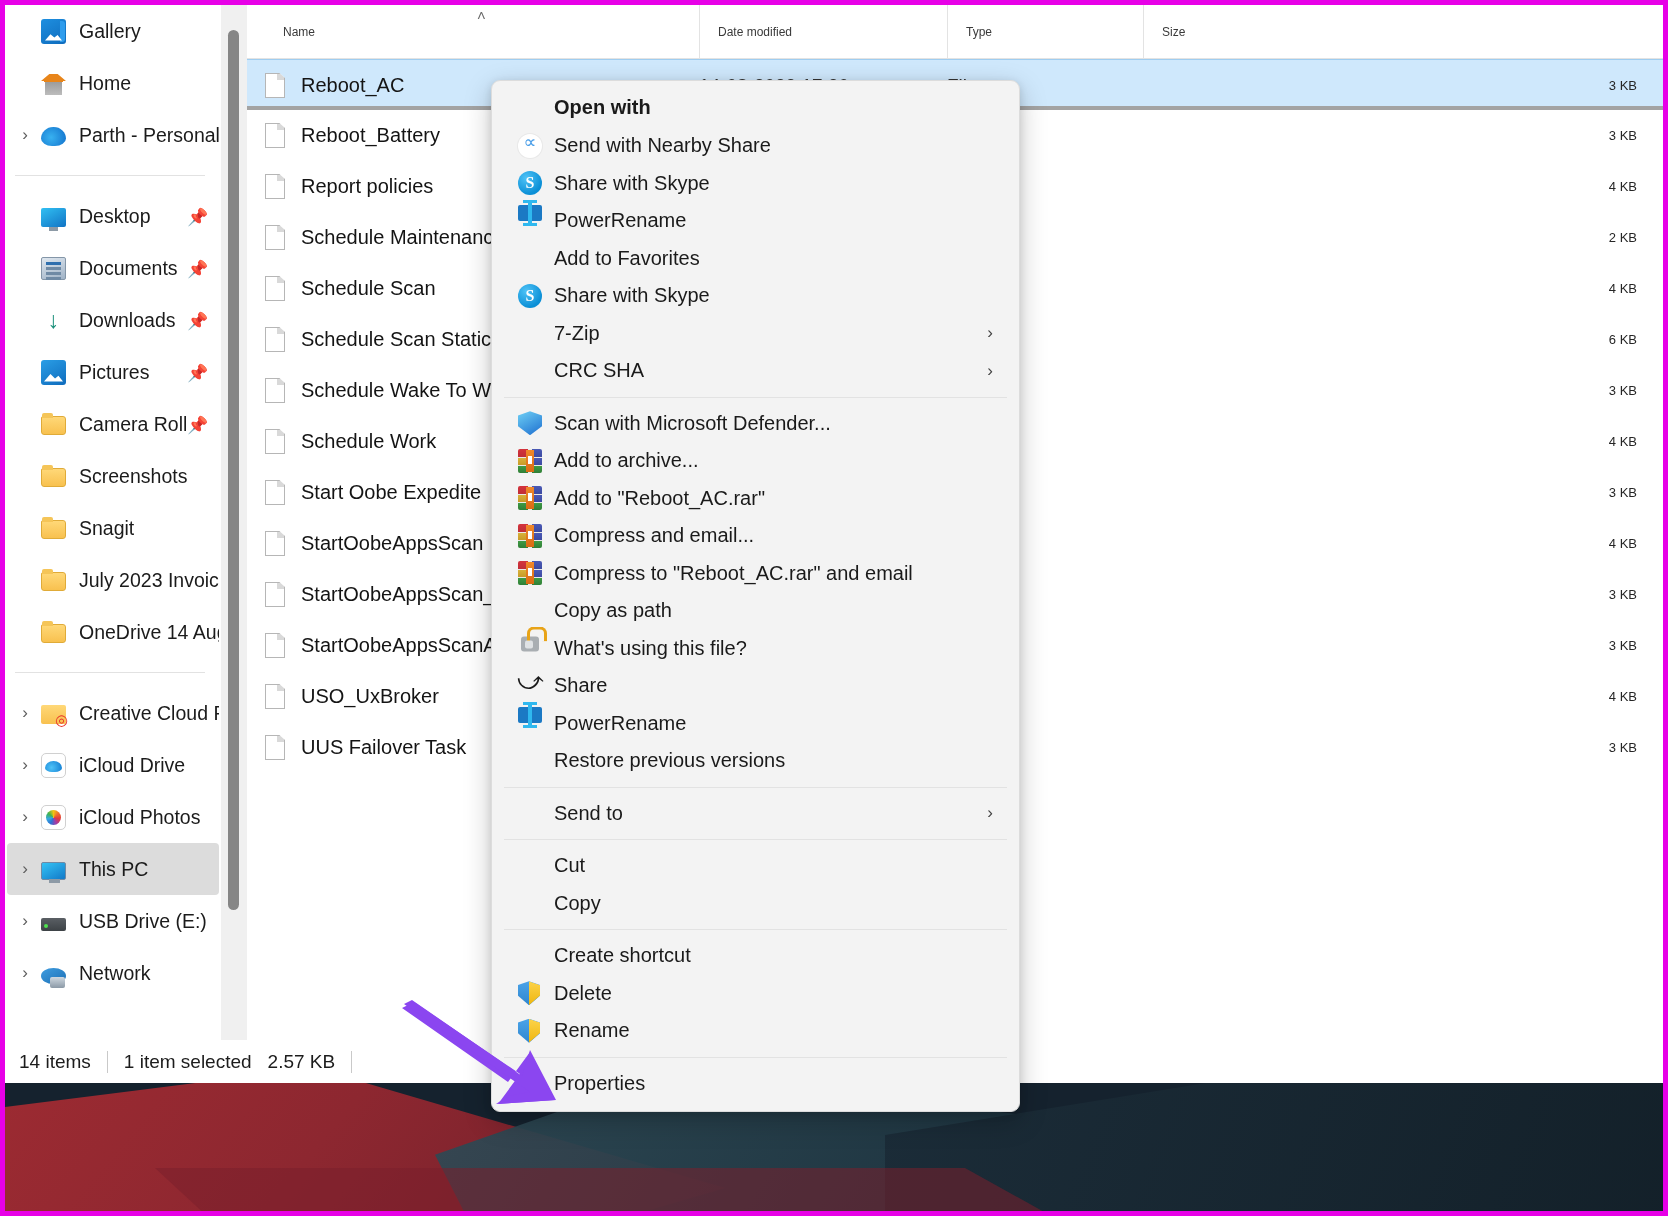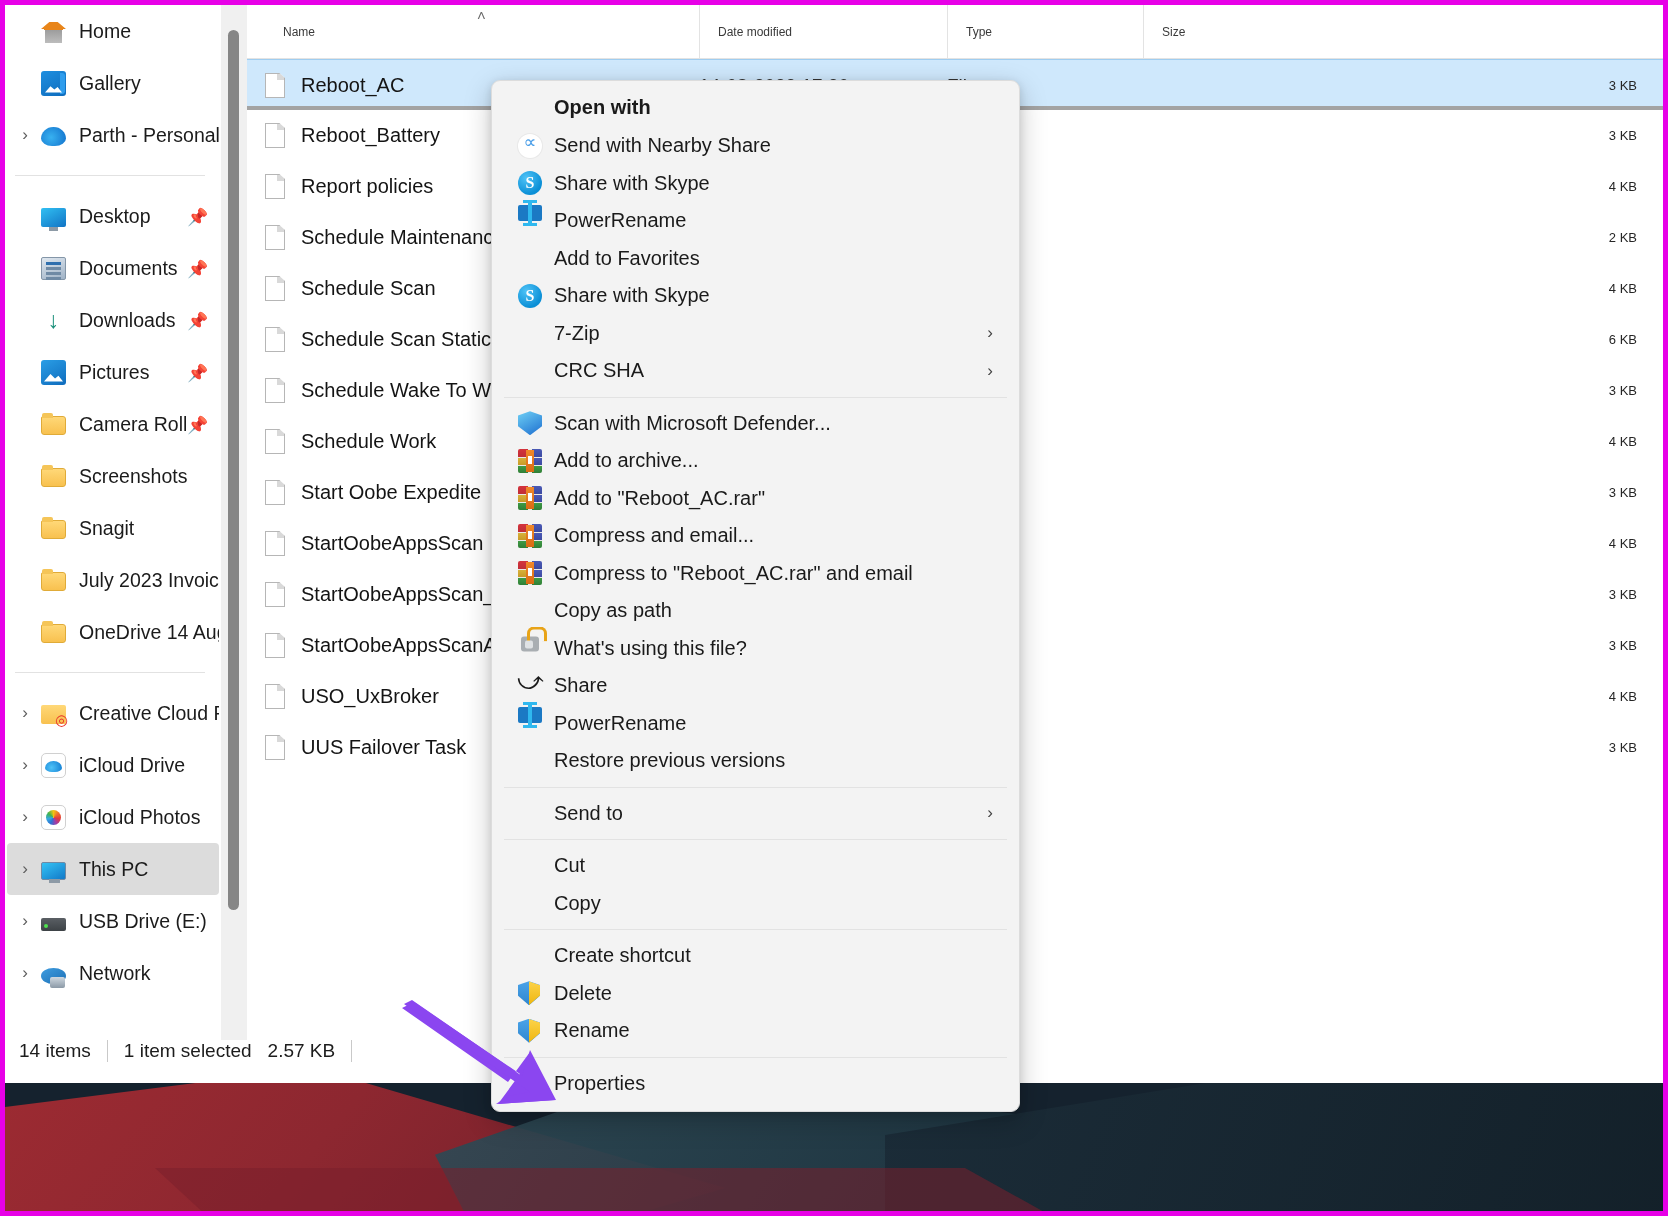--- a/index.html
+++ b/index.html
@@ -254,21 +254,21 @@
   }
   .row .cell-size {
     position:absolute; right:26px; top:0; height:51px;
     display:flex; align-items:center; font-size:13px; color:#262626;
   }
 
   
   .statusbar {
     position:absolute; left:0; top:1035px; width:1658px; height:43px;
     background:#ffffff;
-    display:flex; align-items:flex-start;
+    display:flex; align-items:center;
     font-size:19px; color:#1c1c1c;
     padding-left:14px;
   }
   .sb-seg { padding-right:16px; }
   .sb-div { width:1px; height:22px; background:#c9c9c9; margin-right:16px; }
 
   
   .ctxmenu {
     position:absolute; left:491px; top:80px; width:529px;
     background:#f3f3f3;
@@ -397,26 +397,26 @@
     <div class="wp-red"></div>
     <div class="wp-teal"></div>
     <div class="wp-dark"></div>
     <div class="wp-band"></div>
   </div>
 
   <div class="explorer">
 
     <div class="navpane" id="navpane">
         <div class="nav-item">
+          <span class="nav-icon ic-gallery"></span>
+          <span class="nav-label">Gallery</span>
+        </div>
+        <div class="nav-item">
           <span class="nav-icon ic-home"></span>
           <span class="nav-label">Home</span>
-        </div>
-        <div class="nav-item">
-          <span class="nav-icon ic-gallery"></span>
-          <span class="nav-label">Gallery</span>
         </div>
         <div class="nav-item">
           <span class="nav-chevron">›</span>
           <span class="nav-icon ic-cloud"></span>
           <span class="nav-label">Parth - Personal</span>
         </div>
         <div class="nav-sep"></div>
         <div class="nav-item">
           <span class="nav-icon ic-desktop"></span>
           <span class="nav-label">Desktop</span>

